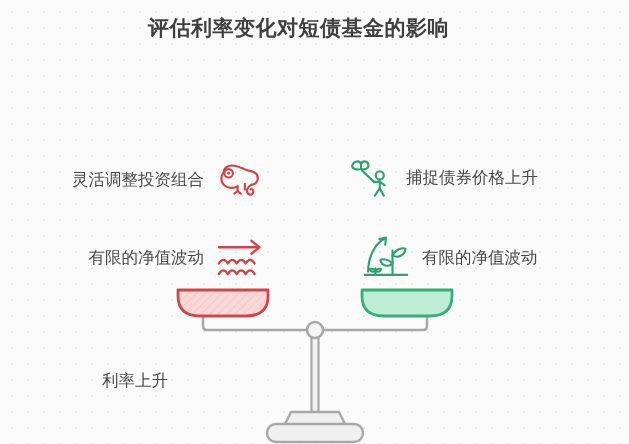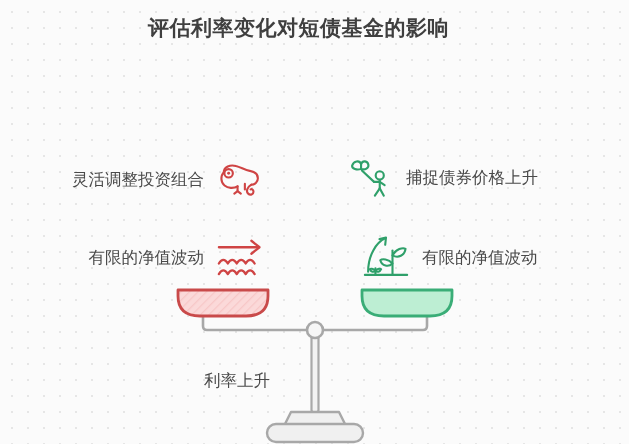--- a/index.html
+++ b/index.html
@@ -91,21 +91,21 @@
     height: 166px;
   }
 
   
   .caption {
     position: absolute;
     font-size: 16.5px;
     color: #4a4a4a;
     white-space: nowrap;
   }
-  #caption-left  { left: 0px;   top: 370px; width: 270px; text-align: right; }
+  #caption-left  { left: 0px;   top: 370px; width: 270px; text-align: center; }
   #caption-right { left: 365px; top: 370px; width: 264px; text-align: center; }
 </style>
 </head>
 <body>
 
 <div id="slide">
 
   <div id="title">评估利率变化对短债基金的影响</div>
 
   <div class="feat left" id="feat-flex">

